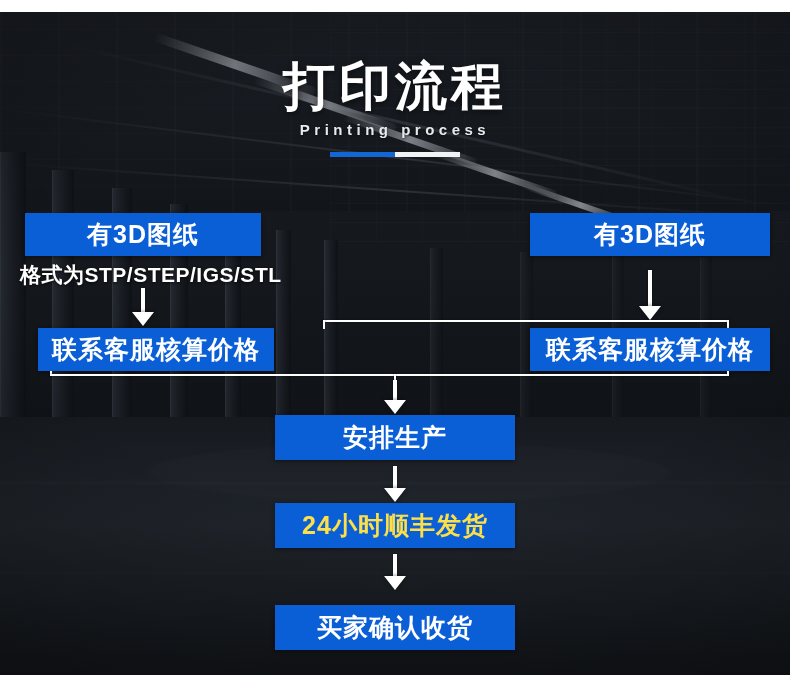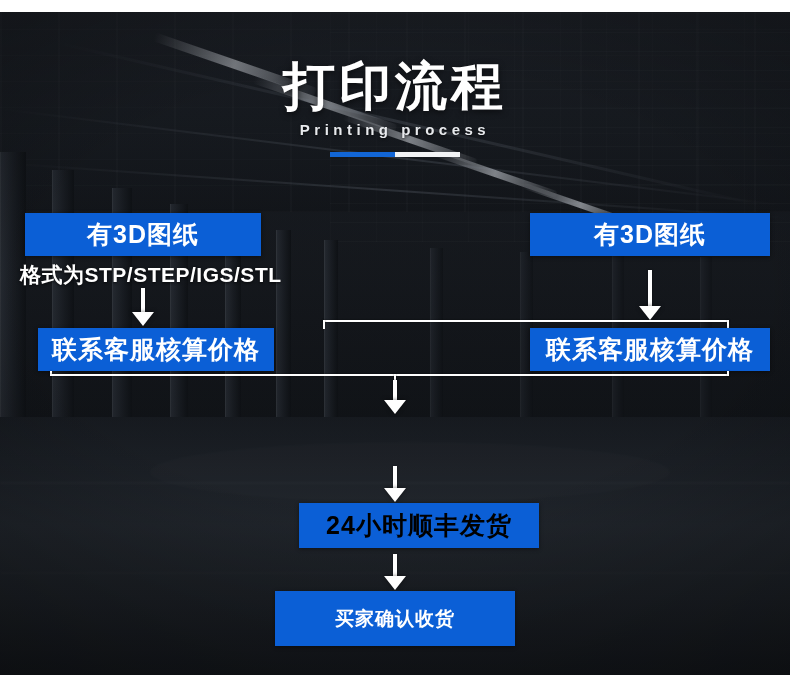--- a/index.html
+++ b/index.html
@@ -86,39 +86,39 @@
   #divider .seg-white{flex:1;background:#f2f3f5;}
 
   
   .box{
     position:absolute;background:#0b5fd6;color:#ffffff;
     display:flex;align-items:center;justify-content:center;
     font-weight:bold;letter-spacing:1px;
     box-shadow:0 1px 4px rgba(0,0,0,.45);
     white-space:nowrap;
   }
-  .box.orange{color:#000000;margin-left:24px;}
+  .box.orange{color:#fde047;}
   .caption{
     position:absolute;color:#ffffff;font-size:21px;font-weight:bold;
     letter-spacing:.5px;text-align:center;white-space:nowrap;
     text-shadow:0 1px 3px rgba(0,0,0,.7);
   }
 
   
   #box-top-left   {left:25px;  top:213px; width:236px; height:43px; font-size:25px;}
   #box-top-right  {left:530px; top:213px; width:240px; height:43px; font-size:25px;}
   #caption-format {left:20px;  top:261px; width:246px; font-size:21px;}
 
   #box-mid-left   {left:38px;  top:328px; width:236px; height:43px; font-size:25px;}
   #box-mid-center {left:275px; top:328px; width:240px; height:43px; font-size:25px;}
   #box-mid-right  {left:530px; top:328px; width:240px; height:43px; font-size:25px;}
 
   #box-produce    {left:275px; top:415px; width:240px; height:45px; font-size:25px;}
   #box-ship       {left:275px; top:503px; width:240px; height:45px; font-size:25px;}
-  #box-confirm    {left:275px; top:591px; width:240px; height:55px; font-size:19px;}
+  #box-confirm    {left:275px; top:605px; width:240px; height:45px; font-size:25px;}
 
   
   .arrow{position:absolute;width:22px;}
   .arrow .shaft{
     position:absolute;left:9px;top:0;width:4px;background:#ffffff;
     box-shadow:0 0 2px rgba(0,0,0,.5);
   }
   .arrow .head{
     position:absolute;left:0;width:0;height:0;
     border-left:11px solid transparent;border-right:11px solid transparent;
@@ -234,20 +234,21 @@
 
   <div class="line" id="conn-bot-l"></div>
   <div class="line" id="conn-bot-h"></div>
   <div class="line" id="conn-bot-r"></div>
   <div class="line" id="conn-bot-mid"></div>
 
   <div class="arrow" id="arrow-to-produce">
     <span class="shaft"></span>
     <span class="head"></span>
   </div>
+  <div class="box" id="box-produce">安排生产</div>
 
   <div class="arrow" id="arrow-to-ship">
     <span class="shaft"></span>
     <span class="head"></span>
   </div>
   <div class="box orange" id="box-ship">24小时顺丰发货</div>
 
   <div class="arrow" id="arrow-to-confirm">
     <span class="shaft"></span>
     <span class="head"></span>

